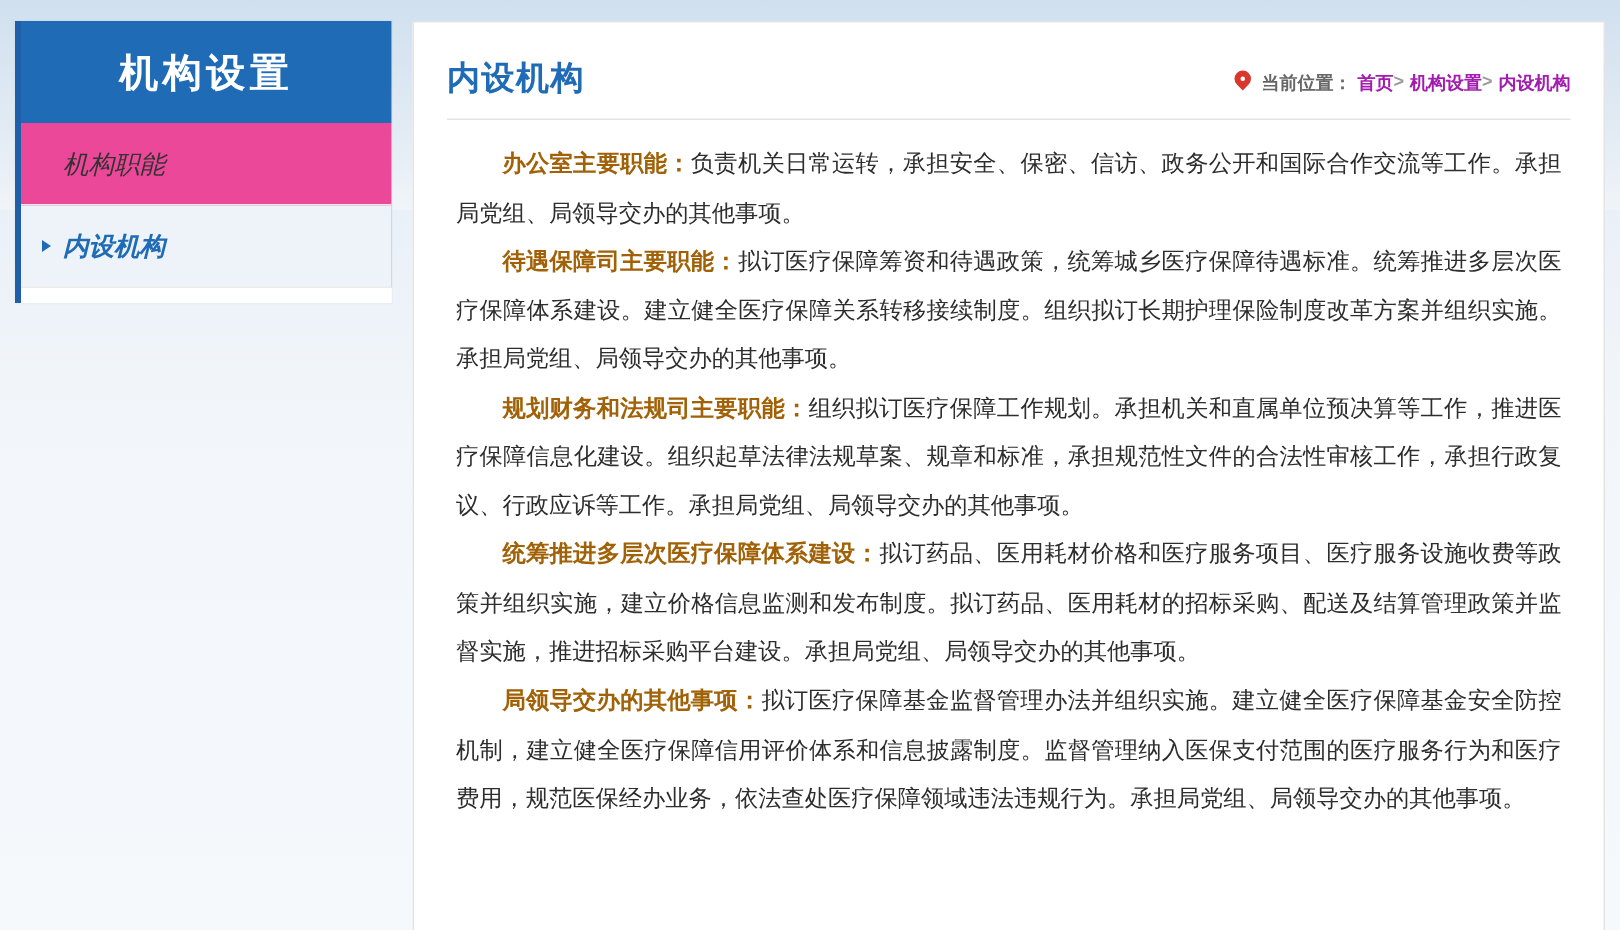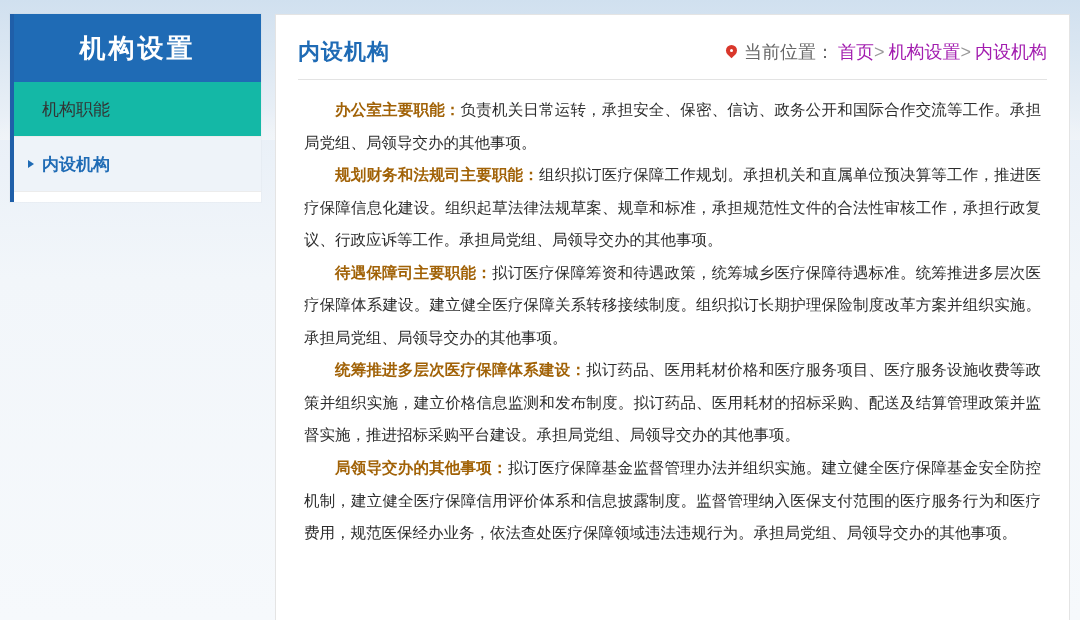--- a/index.html
+++ b/index.html
@@ -58,21 +58,22 @@
     font-weight: bold;
     letter-spacing: 3px;
     display: flex;
     align-items: center;
     justify-content: center;
   }
   .sidebar-menu {
     padding: 0;
     margin: 0;
     list-style: none;
-    background: #14b8a6;
+    background: #ec4899;
+    font-style: italic;
   }
   .sidebar-item {
     height: 55px;
     display: flex;
     align-items: center;
     padding-left: 28px;
     font-size: 17px;
     color: #333333;
     border-bottom: 1px solid #ececec;
     box-sizing: border-box;
@@ -119,24 +120,24 @@
     padding-bottom: 12px;
   }
   .page-title {
     font-size: 22px;
     font-weight: bold;
     color: #1f6bb5;
     letter-spacing: 1px;
   }
   .breadcrumb {
     display: flex;
-    align-items: center;
-    font-size: 18px;
+    font-size: 12px;
     color: #666666;
     padding-bottom: 3px;
+    font-weight: bold;
   }
   .pin-icon {
     width: 11px;
     height: 14px;
     margin-right: 7px;
     position: relative;
   }
   .pin-icon:before {
     content: "";
     position: absolute;
@@ -206,24 +207,24 @@
         <span class="crumb-sep">&gt;</span>
         <a class="crumb-link">内设机构</a>
       </div>
     </div>
 
     <div class="article">
       <p class="para">
         <b>办公室主要职能：</b><span>负责机关日常运转，承担安全、保密、信访、政务公开和国际合作交流等工作。承担局党组、局领导交办的其他事项。</span>
       </p>
       <p class="para">
+        <b>待遇保障司主要职能：</b><span>拟订医疗保障筹资和待遇政策，统筹城乡医疗保障待遇标准。统筹推进多层次医疗保障体系建设。建立健全医疗保障关系转移接续制度。组织拟订长期护理保险制度改革方案并组织实施。承担局党组、局领导交办的其他事项。</span>
+      </p>
+      <p class="para">
         <b>规划财务和法规司主要职能：</b><span>组织拟订医疗保障工作规划。承担机关和直属单位预决算等工作，推进医疗保障信息化建设。组织起草法律法规草案、规章和标准，承担规范性文件的合法性审核工作，承担行政复议、行政应诉等工作。承担局党组、局领导交办的其他事项。</span>
-      </p>
-      <p class="para">
-        <b>待遇保障司主要职能：</b><span>拟订医疗保障筹资和待遇政策，统筹城乡医疗保障待遇标准。统筹推进多层次医疗保障体系建设。建立健全医疗保障关系转移接续制度。组织拟订长期护理保险制度改革方案并组织实施。承担局党组、局领导交办的其他事项。</span>
       </p>
       <p class="para">
         <b>统筹推进多层次医疗保障体系建设：</b><span>拟订药品、医用耗材价格和医疗服务项目、医疗服务设施收费等政策并组织实施，建立价格信息监测和发布制度。拟订药品、医用耗材的招标采购、配送及结算管理政策并监督实施，推进招标采购平台建设。承担局党组、局领导交办的其他事项。</span>
       </p>
       <p class="para">
         <b>局领导交办的其他事项：</b><span>拟订医疗保障基金监督管理办法并组织实施。建立健全医疗保障基金安全防控机制，建立健全医疗保障信用评价体系和信息披露制度。监督管理纳入医保支付范围的医疗服务行为和医疗费用，规范医保经办业务，依法查处医疗保障领域违法违规行为。承担局党组、局领导交办的其他事项。</span>
       </p>
 
     </div>
   </div>

